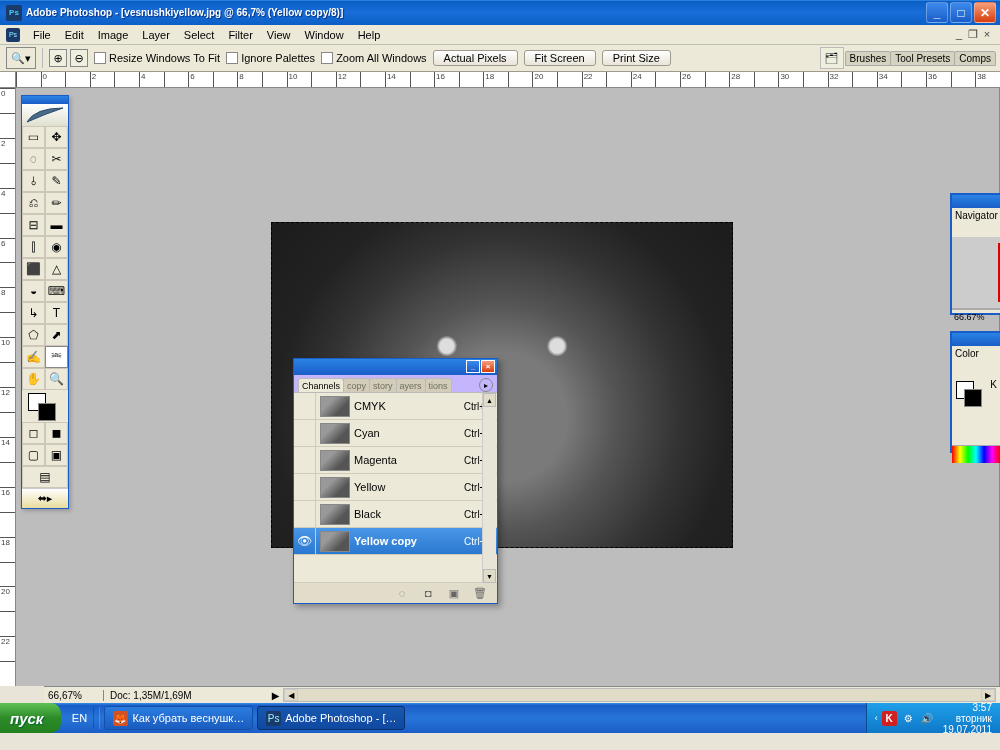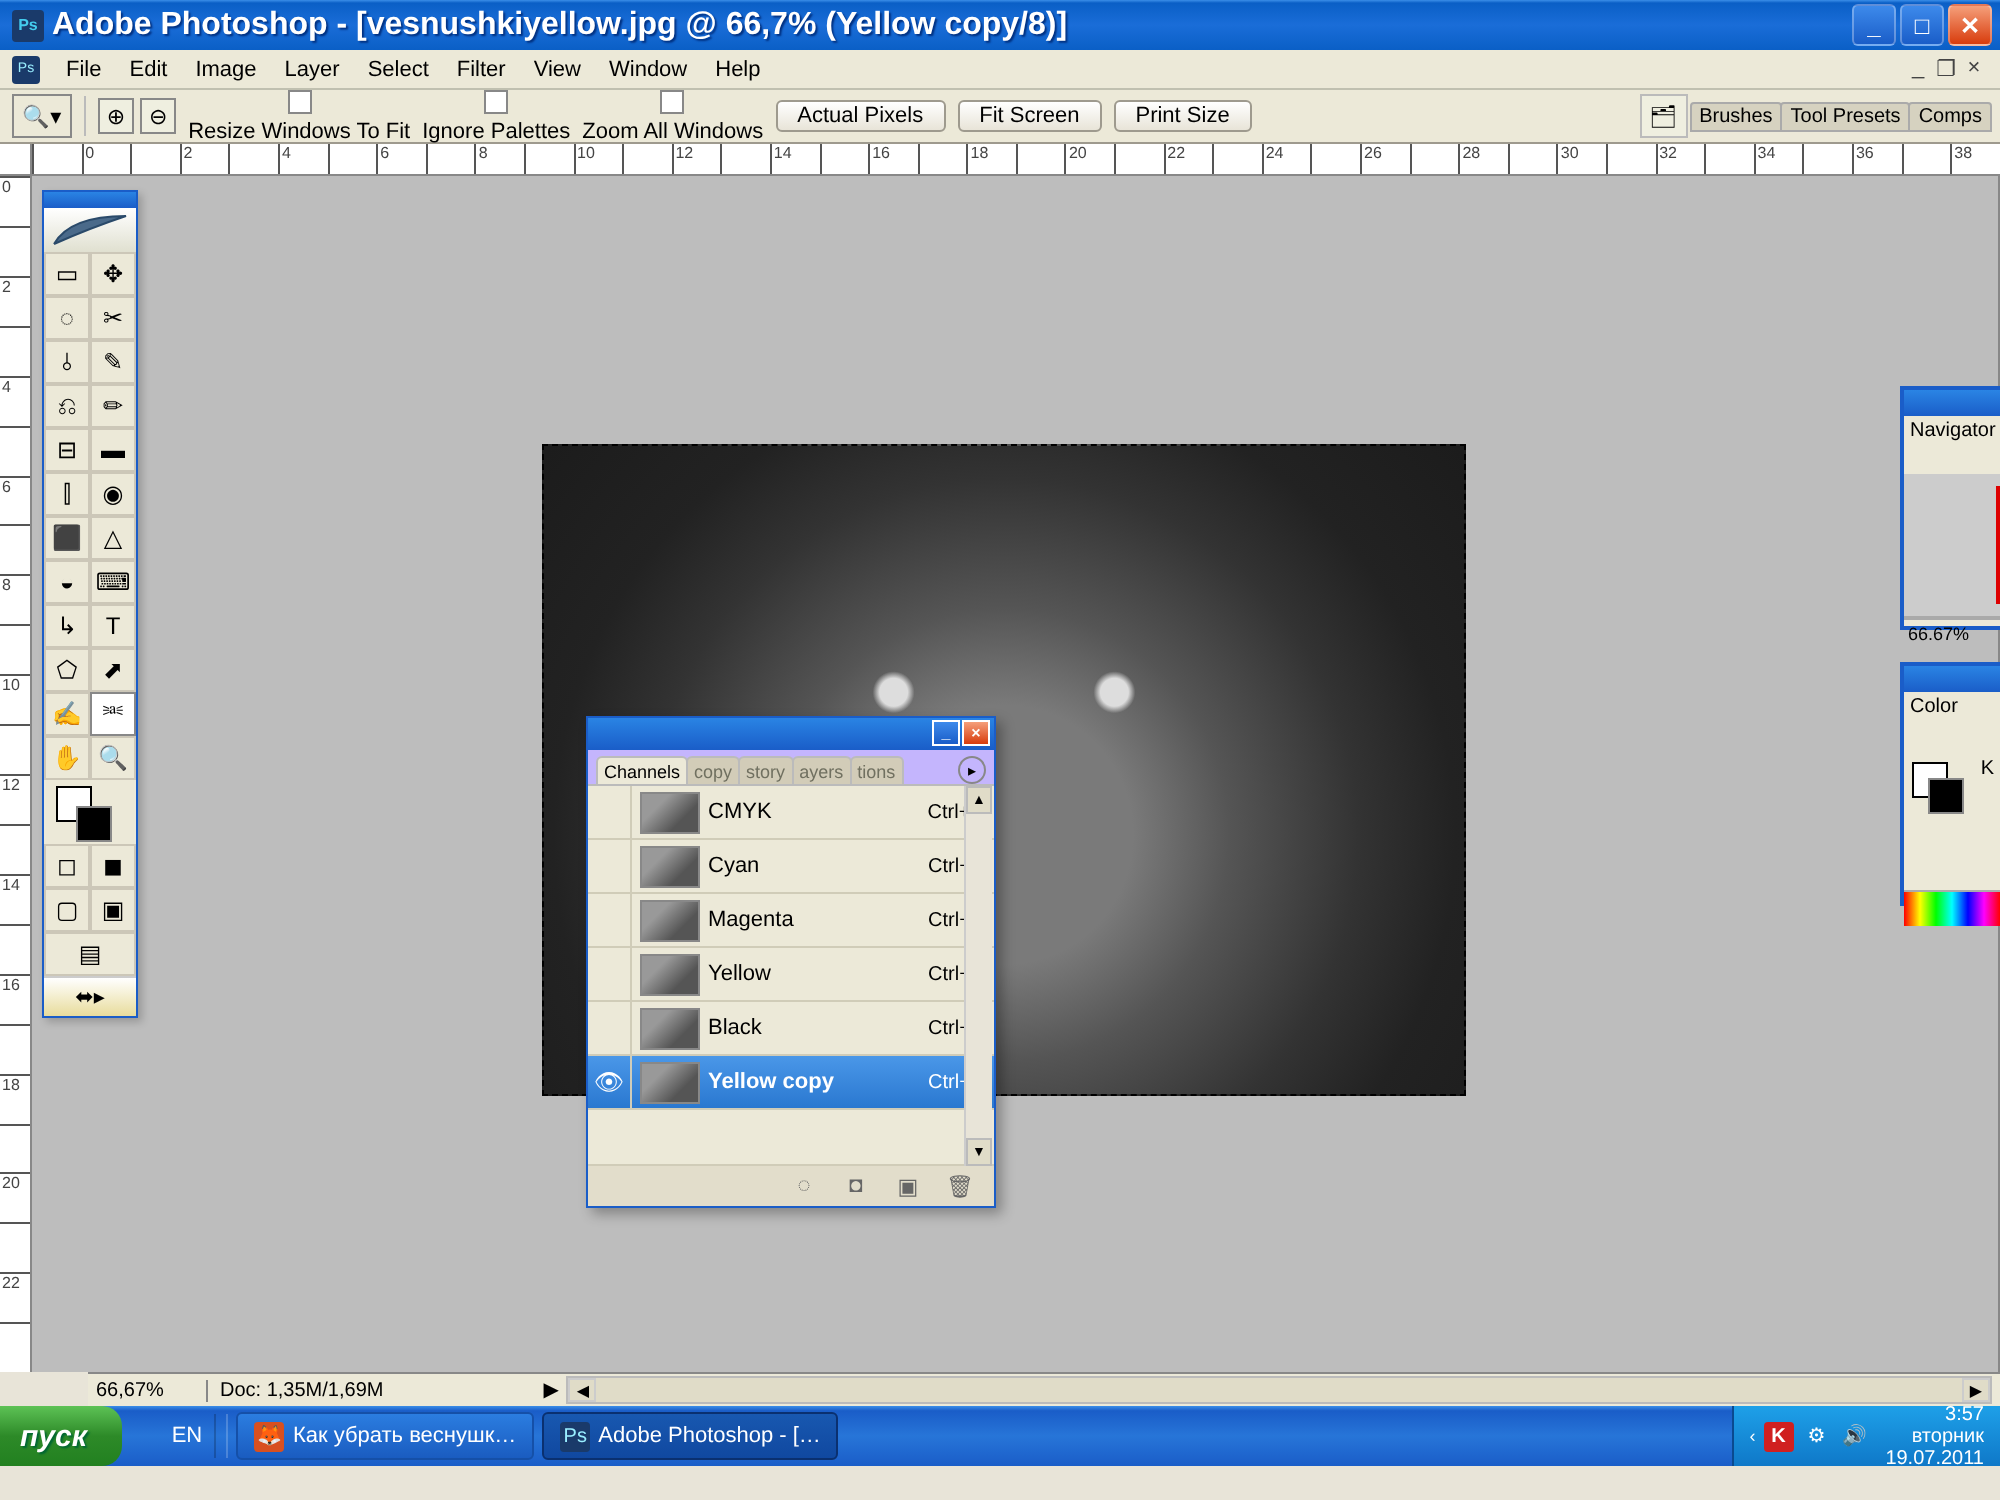--- a/index.html
+++ b/index.html
@@ -1,38 +1,38 @@
 <!DOCTYPE html>
 <html><head>
 <meta charset="utf-8">
 <style>
   * { box-sizing: border-box; margin: 0; padding: 0; font-family: Tahoma, sans-serif; }
   body { width: 1000px; height: 750px; overflow: hidden; background: #e8e4d8; font-size: 11px; position: relative; }
 
   
   .title-bar { height: 25px; background: linear-gradient(to bottom, #3b8ee8 0%, #0a5fc6 6%, #1a6dd8 50%, #0a5fc6 100%); display: flex; align-items: center; padding: 0 4px 0 6px; color: #fff; font-weight: bold; }
   .title-bar .ps-icon-img { width: 16px; height: 16px; margin-right: 4px; display: inline-flex; align-items: center; justify-content: center; background:#1a3a6a; color:#4ce; border-radius:2px; font-size:8px;}
-  .title-bar .title-text { flex: 1; font-size: 16px; text-shadow: 1px 1px 1px #003080; }
+  .title-bar .title-text { flex: 1; font-size: 10px; text-shadow: 1px 1px 1px #003080; }
   .title-bar .win-btn { width: 22px; height: 21px; margin-left: 2px; border-radius: 3px; display: flex; align-items: center; justify-content: center; font-weight: bold; font-size: 12px; color:#fff; border: 1px solid rgba(255,255,255,0.3); cursor:pointer; }
   .win-btn.min { background: linear-gradient(#3d8aeb, #1a5dc8); }
   .win-btn.max { background: linear-gradient(#3d8aeb, #1a5dc8); }
   .win-btn.close { background: linear-gradient(#f59f7a, #d83c0d); }
 
   
   .menu-bar { height: 20px; background: #ece9d8; border-bottom: 1px solid #c0c0b0; display: flex; align-items: center; padding-left: 6px; }
   .menu-bar .app-small-icon { width: 14px; height: 14px; background:#1a3a6a; color:#9ef; display:flex; align-items:center; justify-content:center; font-size:7px; border-radius:2px; margin-right:6px;}
   .menu-bar .menu-item { padding: 2px 7px; cursor: pointer; }
   .menu-bar .doc-controls { margin-left: auto; margin-right: 6px; display: flex; gap: 0; }
   .menu-bar .doc-controls span { width: 14px; text-align: center; cursor: pointer; color:#444;}
 
   
   .options-bar { height: 27px; background: #ece9d8; border-bottom: 1px solid #9e9a8e; display: flex; align-items: center; font-size: 11px; padding-left: 6px; gap: 6px; }
   .options-bar .tool-swatch { width: 30px; height: 22px; border: 1px solid #888; background:#ece9d8; display:flex; align-items:center; justify-content:center;}
   .zoom-icons span { width: 18px; height: 18px; border: 1px solid #888; display: inline-flex; align-items:center; justify-content:center; background:#efefe0; cursor:pointer; }
-  .checkbox-lbl { display:flex; align-items:center; gap:3px;flex-direction:column; }
+  .checkbox-lbl { display:flex; align-items:center; gap:3px; }
   .checkbox-lbl .box { width:12px; height:12px; border:1px solid #888; background:#fff;}
   .opt-btn { border: 1px solid #9e9a8e; background: linear-gradient(#fff,#e8e4d8); padding: 1px 10px; border-radius: 3px; cursor: pointer; font-size: 11px; }
   .docked-tabs { margin-left:auto; display:flex; align-items:center; margin-right:4px;}
   .docked-tabs .dock-slot { width: 24px; height: 22px; border:1px solid #bbb; background:#efefe0; display:flex; align-items:center; justify-content:center; margin-right: 2px;}
   .docked-tabs .tab { background:#d6d2c0; border:1px solid #aaa; padding: 1px 4px; font-size:10px; border-radius: 2px 2px 0 0; margin-left:-1px; cursor:pointer;}
 
   
   .h-ruler { height: 16px; background: #fff; border-bottom: 1px solid #888; position: relative; margin-left: 16px; overflow:hidden; display:flex; font-size:8px; color:#444;}
   .h-ruler .tick { border-left: 1px solid #555; padding-left:1px; width: 26px; height:100%;}
   .ruler-corner { position: absolute; left:0; top:72px; width:16px; height:16px; background:#fff; border-right:1px solid #888; border-bottom:1px solid #888;}
@@ -109,21 +109,21 @@
   .status-bar { height:17px; background:#ece9d8; border-top:1px solid #888; display:flex; align-items:center; font-size:10px;margin-left:44px;}
   .status-bar .zoom-field { width:60px; padding:0 4px; border-right:1px solid #888;}
   .status-bar .doc-info { padding-left:6px;}
   .status-bar .arrow { margin-left: 80px; cursor:pointer;}
   .status-bar .h-scroll { flex:1; margin:0 4px; height:14px; background:#e0dcc8; border:1px solid #bbb; display:flex;}
   .status-bar .h-scroll .sa { width:14px; display:flex; align-items:center; justify-content:center; font-size:8px; border:1px solid #ccc; cursor:pointer;}
 
   
   .taskbar { height: 30px; background: linear-gradient(to bottom, #3b8ee8 0%, #1a5dc8 8%, #2775d8 50%, #1a5dc8 100%); display:flex; align-items:center; color:#fff; font-size:11px;}
   .start-btn { height:100%; padding: 0 18px 0 10px; background: linear-gradient(to bottom, #5dc255 0%, #2d8a28 50%, #228020 100%); border-radius: 0 10px 10px 0; font-weight:bold; font-style:italic; font-size:15px; display:flex; align-items:center; cursor:pointer; text-shadow: 1px 1px 1px #063;}
-  .lang { width:24px; text-align:center; margin-left:20px; cursor:pointer;}
+  .lang { width:24px; text-align:center; margin-left:6px; cursor:pointer;}
   .tb-task { height:24px; margin: 0 2px; padding: 0 8px; border:1px solid #1550a8; background: linear-gradient(#2b7de0, #1a5cc0); border-radius: 3px; display:flex; align-items:center; gap:4px; cursor:pointer; max-width: 150px; overflow:hidden; white-space:nowrap;}
   .tb-task.active { background: linear-gradient(#1858b0, #1048a0); border-color:#0a3070;}
   .tb-task .task-icon { width:15px; height:15px; display:inline-flex; align-items:center; justify-content:center; font-size:10px; border-radius:2px;}
   .ff-ic { background:#d85020;}
   .ps-ic { background:#1a3a6a; color:#9ef;}
   .tray { margin-left:auto; height:100%; background: linear-gradient(#1ea0e8, #0f78c8); display:flex; align-items:center; padding: 0 8px; gap:4px; border-left: 1px solid #0a4a90;}
   .tray .tray-ic { width:15px; height:15px; display:flex; align-items:center; justify-content:center; font-size:10px;}
   .tray .k-icon { background:#d02020; color:#fff; font-weight:bold; border-radius:2px;}
   .tray .clock { text-align:right; line-height:1.1; font-size:10px; margin-left:4px;}
 

